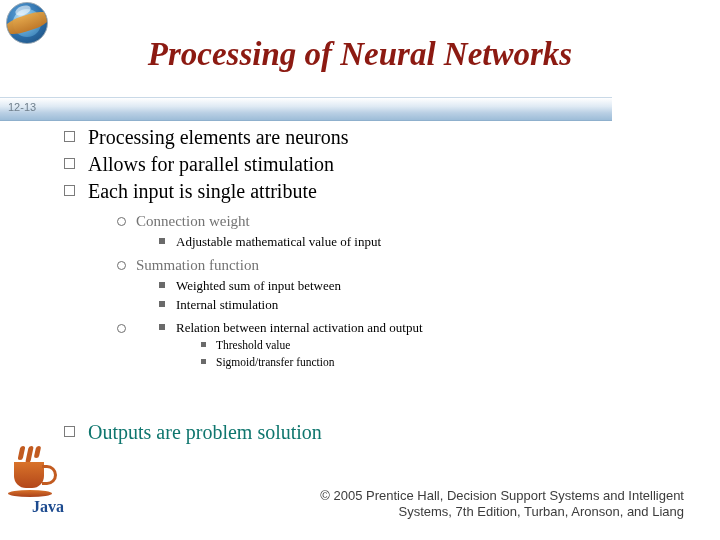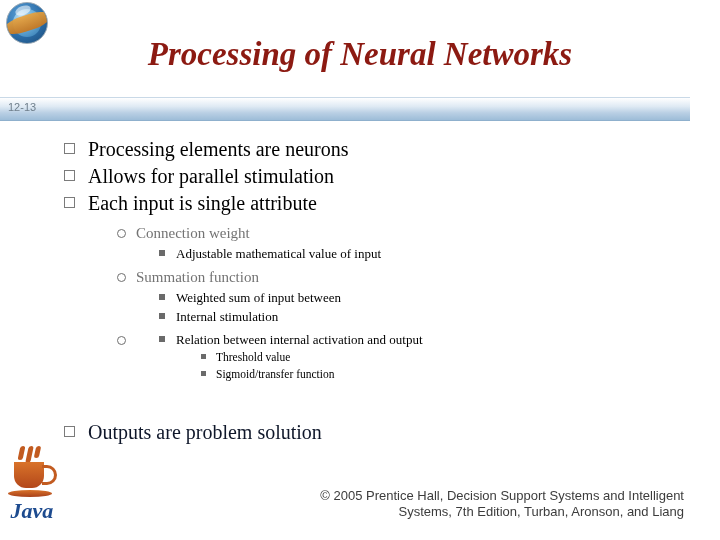--- a/index.html
+++ b/index.html
@@ -72,40 +72,40 @@
     color: #8c1a12;
     letter-spacing: 0px;
     font-style: italic;
   }
 
   
   .banner {
     position: absolute;
     left: 0;
     top: 97px;
-    width: 690px;
+    width: 612px;
     height: 22px;
     background: linear-gradient(180deg, #ffffff 0%, #dfeaf4 38%, #b9cfe4 68%, #9dbdd8 100%);
     border-top: 1px solid #c9d9e7;
     border-bottom: 1px solid #8fb0cd;
   }
   .banner .pagenum {
     position: absolute;
     left: 8px;
     top: 3px;
     font-family: "Liberation Sans", sans-serif;
     font-size: 11px;
     color: #6f7f8c;
   }
 
   
   .content {
     position: absolute;
     left: 0;
-    top: 136px;
+    top: 124px;
     width: 656px;
   }
 
   ul.lvl {
     list-style: none;
     margin: 0;
     padding: 0;
   }
 
   li.item {
@@ -185,21 +185,21 @@
   .spacer-2 { height: 6px; }
   .spacer-1 { height: 4px; }
 
   
   .outputs-line {
     position: absolute;
     left: 88px;
     top: 419px;
     font-size: 20px;
     line-height: 26px;
-    color: #0f172a;
+    color: #0f766e;
   }
   .outputs-line .bullet {
     position: absolute;
     left: -24px;
     top: 7px;
     width: 9px;
     height: 9px;
     border: 1.5px solid #7b7b7b;
     background: transparent;
   }
@@ -247,28 +247,27 @@
     height: 16px;
     background: #c25b20;
     border-radius: 3px;
     transform: skewX(-12deg);
   }
   .java-steam.s1 { left: 15px; height: 14px; }
   .java-steam.s2 { left: 23px; height: 17px; }
   .java-steam.s3 { left: 31px; height: 12px; }
   .java-word {
     position: absolute;
-    left: 0;
+    left: 16px;
     top: 52px;
     width: 56px;
     text-align: center;
     font-family: "Liberation Serif", serif;
-    font-style: italic;
     font-weight: bold;
-    font-size: 22px;
+    font-size: 16px;
     color: #1d4b8f;
   }
 
   
   .credit {
     position: absolute;
     right: 36px;
     bottom: 20px;
     width: 470px;
     text-align: right;

